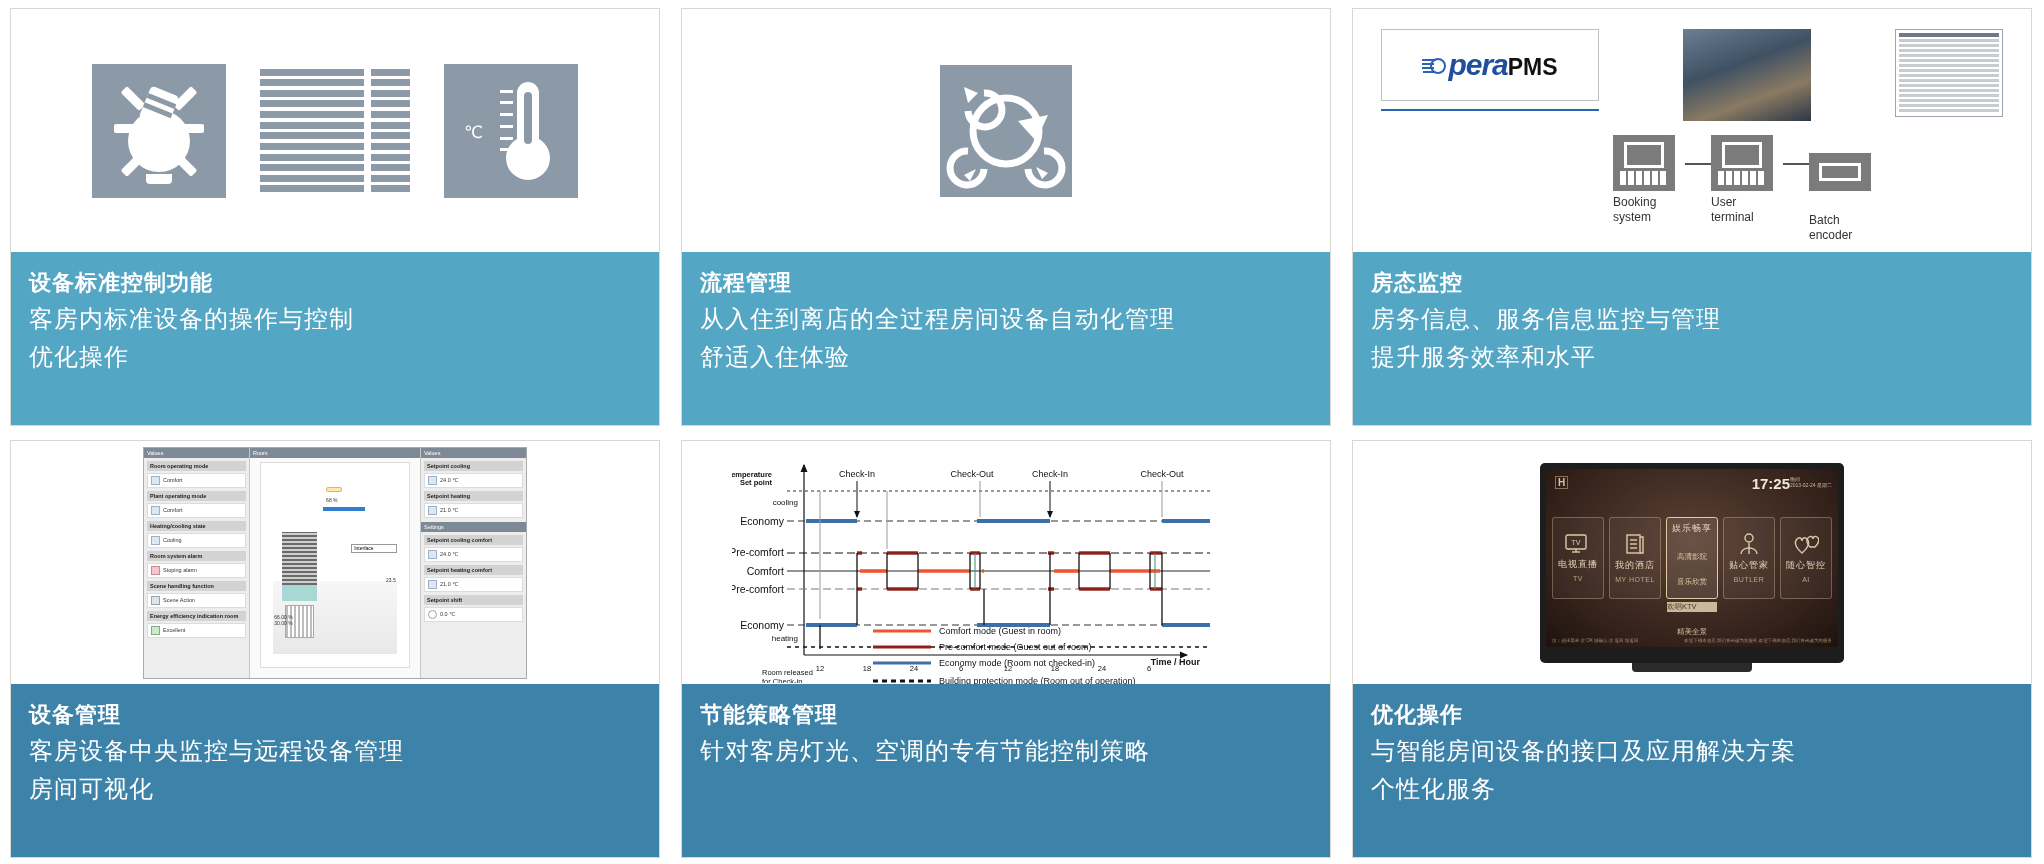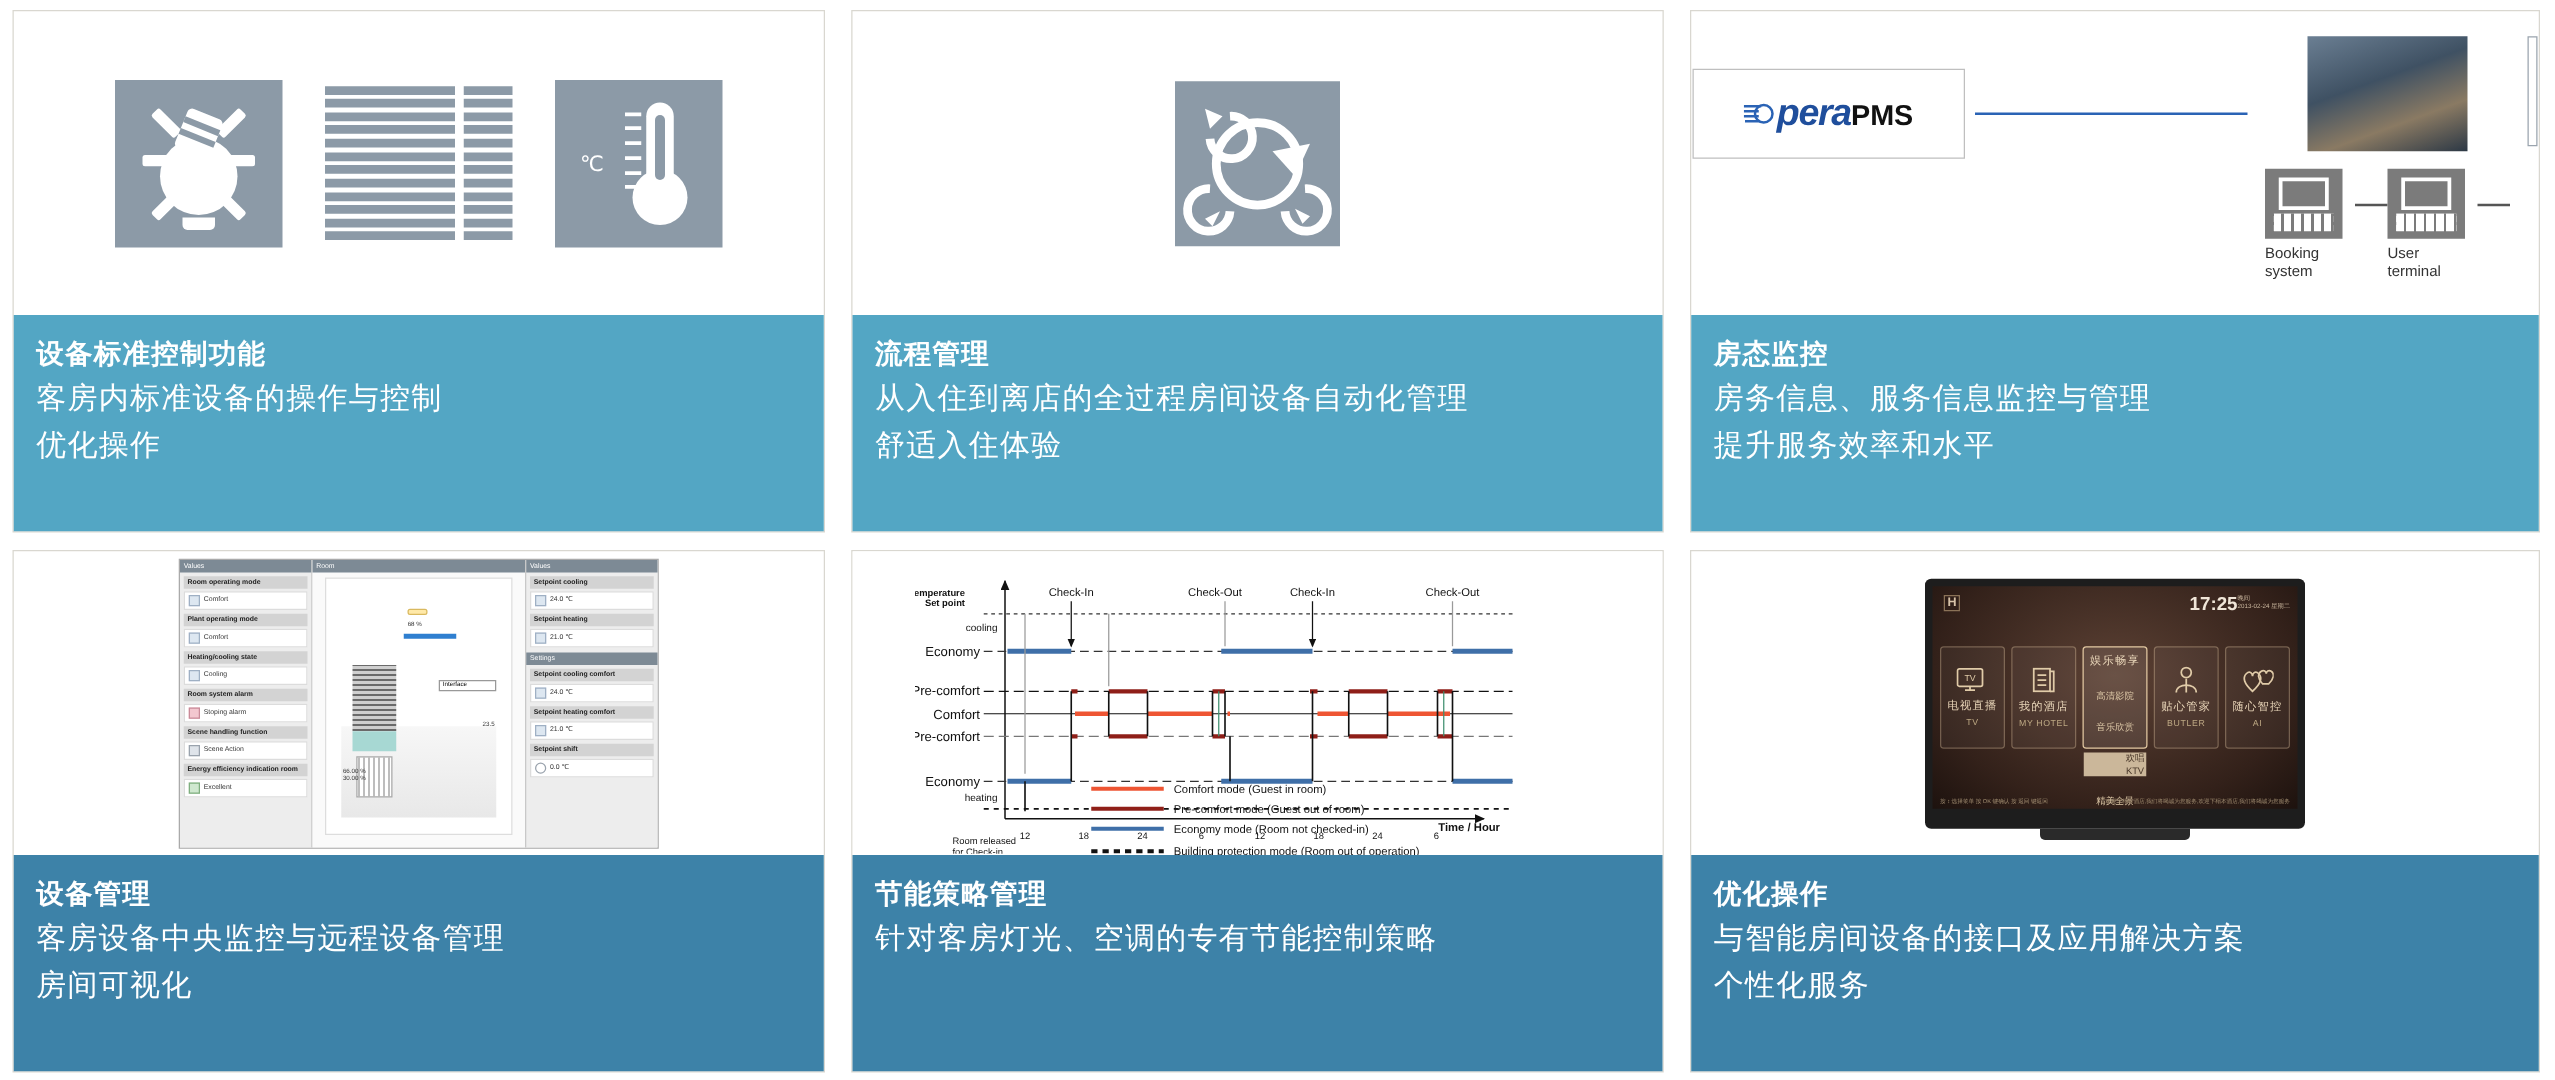--- a/index.html
+++ b/index.html
@@ -123,21 +123,21 @@
   .tv-wx { position:absolute; right:6px; top:7px; color:#cbb89f; font-size:5px; text-align:left; line-height:1.3;}
   .tiles { position:absolute; left:6px; right:6px; top:48px; display:flex; gap:5px; }
   .tile { flex:1; height:82px; border:1px solid rgba(226,198,160,.35); border-radius:3px;
       background:rgba(255,255,255,.045); display:flex; flex-direction:column; align-items:center;
       justify-content:center; gap:4px; color:#e8d5b8; }
   .tile .zh { font-size:9px; letter-spacing:1px; }
   .tile .en { font-size:7px; color:#bda883; letter-spacing:.5px; }
   .tile.active { background:rgba(255,255,255,.09); border-color:#e3c9a2; justify-content:flex-start;
       padding-top:4px; gap:15px; }
   .tile.active .sub { font-size:7.5px; color:#dcc7a6; }
-  .tile.active .sub.sel { background:#cbb79a; color:#4a382a; width:100%; text-align:center;padding-left:32px; }
+  .tile.active .sub.sel { background:#cbb79a; color:#4a382a; width:100%; text-align:left; }
   .tv-foot { position:absolute; left:6px; right:6px; bottom:4px; display:flex; justify-content:space-between;
       color:#a08c70; font-size:4.5px; }
   .tv-icon { stroke:#e0cba8; fill:none; stroke-width:1.4; }
 </style>
 </head>
 <body>
 
 <div class="grid">
 
   <div class="cell">
@@ -261,21 +261,21 @@
       </div>
     </div>
   </div>
   <div></div>
 
   <div class="cell">
     <div class="card">
       <div class="media">
         <div class="pms-wrap">
 
-          <div style="display:flex;flex-direction:row;gap:8px;align-items:center;margin-top:26px;">
+          <div style="display:flex;flex-direction:column;gap:8px;align-items:center;">
             <div class="logo-box">
               <div class="logo-text">
                 <svg width="26" height="26" viewBox="0 0 26 26" style="vertical-align:-4px;">
                   <g stroke="#2a63b5" stroke-width="2" fill="none">
                     <circle cx="16" cy="13" r="7"></circle>
                     <path d="M0 7h14M0 11h12M0 15h12M1 19h12"></path>
                   </g>
                 </svg><span>pera</span><span class="pms">PMS</span>
               </div>
             </div>
@@ -300,20 +300,29 @@
                 <div class="pcbox">
                   <div class="scr"></div>
                     <div class="kb"></div>
                 </div>
                 <div class="dev-lab">
                   <div>User</div>
                   <div>terminal</div>
                 </div>
               </div>
               <div class="link"></div>
+              <div>
+                <div class="enc">
+                    <div class="slot"></div>
+                  </div>
+                <div class="dev-lab" style="margin-top:22px;">
+                  <div>Batch</div>
+                  <div>encoder</div>
+                </div>
+              </div>
             </div>
           </div>
 
           <div class="sheet">
             <div class="hl"></div>
             <div class="r"></div>
               <div class="r"></div>
               <div class="r"></div>
               <div class="r"></div>
             <div class="r"></div>

